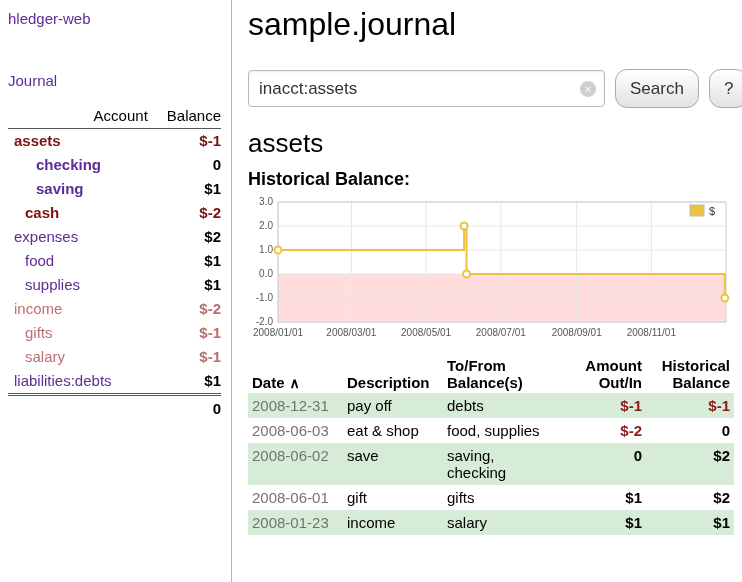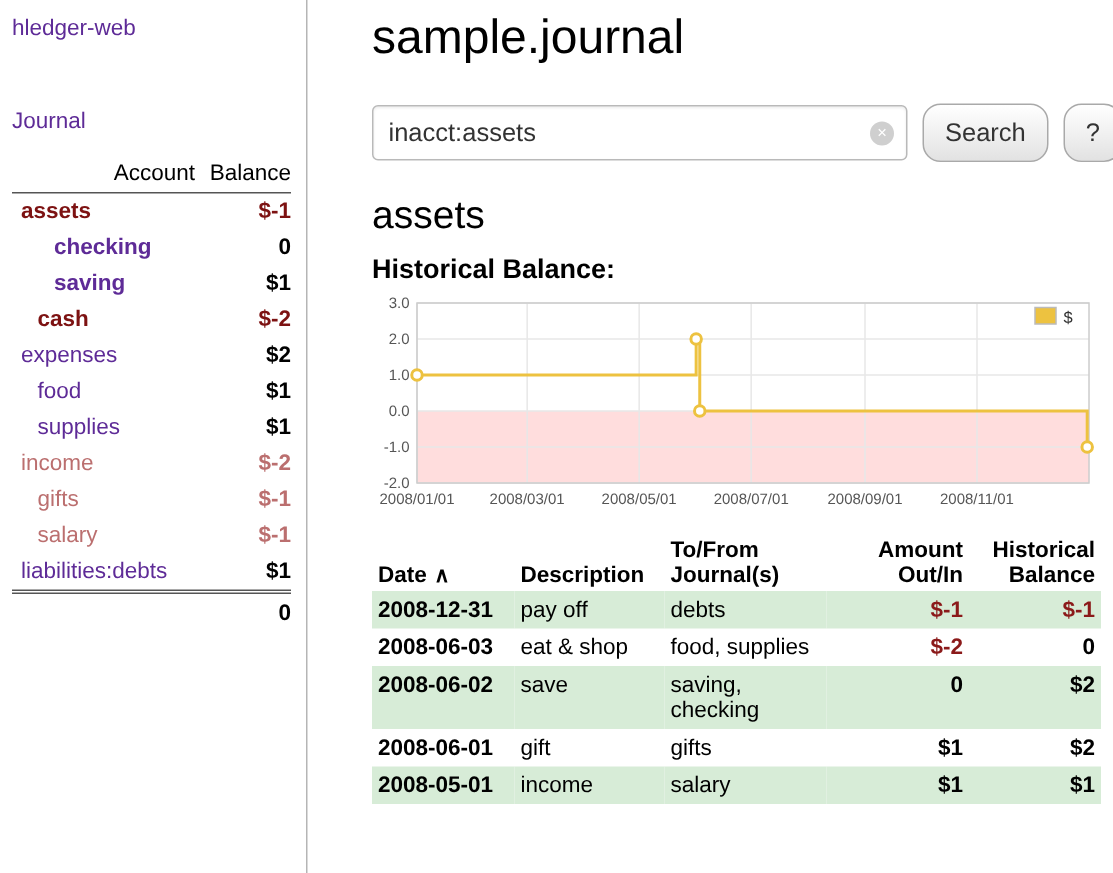--- a/index.html
+++ b/index.html
@@ -7,21 +7,21 @@
   body {
     width:742px; height:582px; position:relative; overflow:hidden;
     background:#ffffff; color:#000;
     font-family:"Liberation Sans", sans-serif; font-size:15px;
   }
   a { text-decoration:none; cursor:pointer; }
   .purple { color:#5e2b97; }
 
   
   .sidebar {
-    position:absolute; left:0; top:0; bottom:0; width:205px;
+    position:absolute; left:0; top:0; bottom:0; width:232px;
     border-right:1px solid #b5b5b5; padding:10px 10px 0 8px; background:#fff;
   }
   .brand { display:block; font-size:15px; }
   .journal-link { display:block; margin-top:45px; font-size:15px; }
   .acct-table { width:100%; border-collapse:collapse; margin-top:16px; }
   .acct-table th {
     font-weight:400; text-align:right; padding:2px 0 4px;
     border-bottom:1px solid #555; font-size:15px;
   }
   .acct-table th.num { text-align:right; }
@@ -65,21 +65,21 @@
   table.register { width:100%; border-collapse:collapse; margin-top:10px; }
   .register th {
     font-weight:bold; text-align:left; vertical-align:bottom;
     padding:2px 4px; white-space:pre-line; font-size:15px;
   }
   .register th.num, .register td.num { text-align:right; }
   .register td { padding:4px 4px; vertical-align:top; font-size:15px; white-space:pre-line; }
   .register tbody tr:nth-child(odd) { background:#d7ecd7; }
   .register td.num { font-weight:bold; }
   .register .neg { color:#8b1a1a; }
-  .date-link { color:#000000;font-weight:bold; }
+  .date-link { color:#737373; }
   .sort-icon { font-weight:bold; margin-left:5px; font-size:14px; }
 </style>
 </head>
 <body>
 
 <div class="app">
 
   <aside class="sidebar">
     <a class="purple brand">hledger-web</a>
     <a class="purple journal-link">Journal</a>
@@ -202,21 +202,21 @@
           <col style="width:100px">
           <col style="width:108px">
         <col style="width:95px">
           <col style="width:88px">
       </colgroup>
       <thead>
         <tr>
           <th><span>Date</span><span class="sort-icon">∧</span></th>
           <th>Description</th>
           <th>To/From
-Journal(s)</th>
+Balance(s)</th>
           <th class="num">Amount
 Out/In</th>
           <th class="num">Historical
 Balance</th>
         </tr>
       </thead>
       <tbody id="register-rows">
           <tr>
             <td><a class="date-link">2008-12-31</a></td>
             <td>pay off</td>
@@ -240,21 +240,21 @@
             <td class="num">$2</td>
           </tr>
           <tr>
             <td><a class="date-link">2008-06-01</a></td>
             <td>gift</td>
             <td>gifts</td>
             <td class="num">$1</td>
             <td class="num">$2</td>
           </tr>
           <tr>
-            <td><a class="date-link">2008-05-01</a></td>
+            <td><a class="date-link">2008-01-23</a></td>
             <td>income</td>
             <td>salary</td>
             <td class="num">$1</td>
             <td class="num">$1</td>
           </tr>
         </tbody>
     </table>
   </main>
 </div>
 

